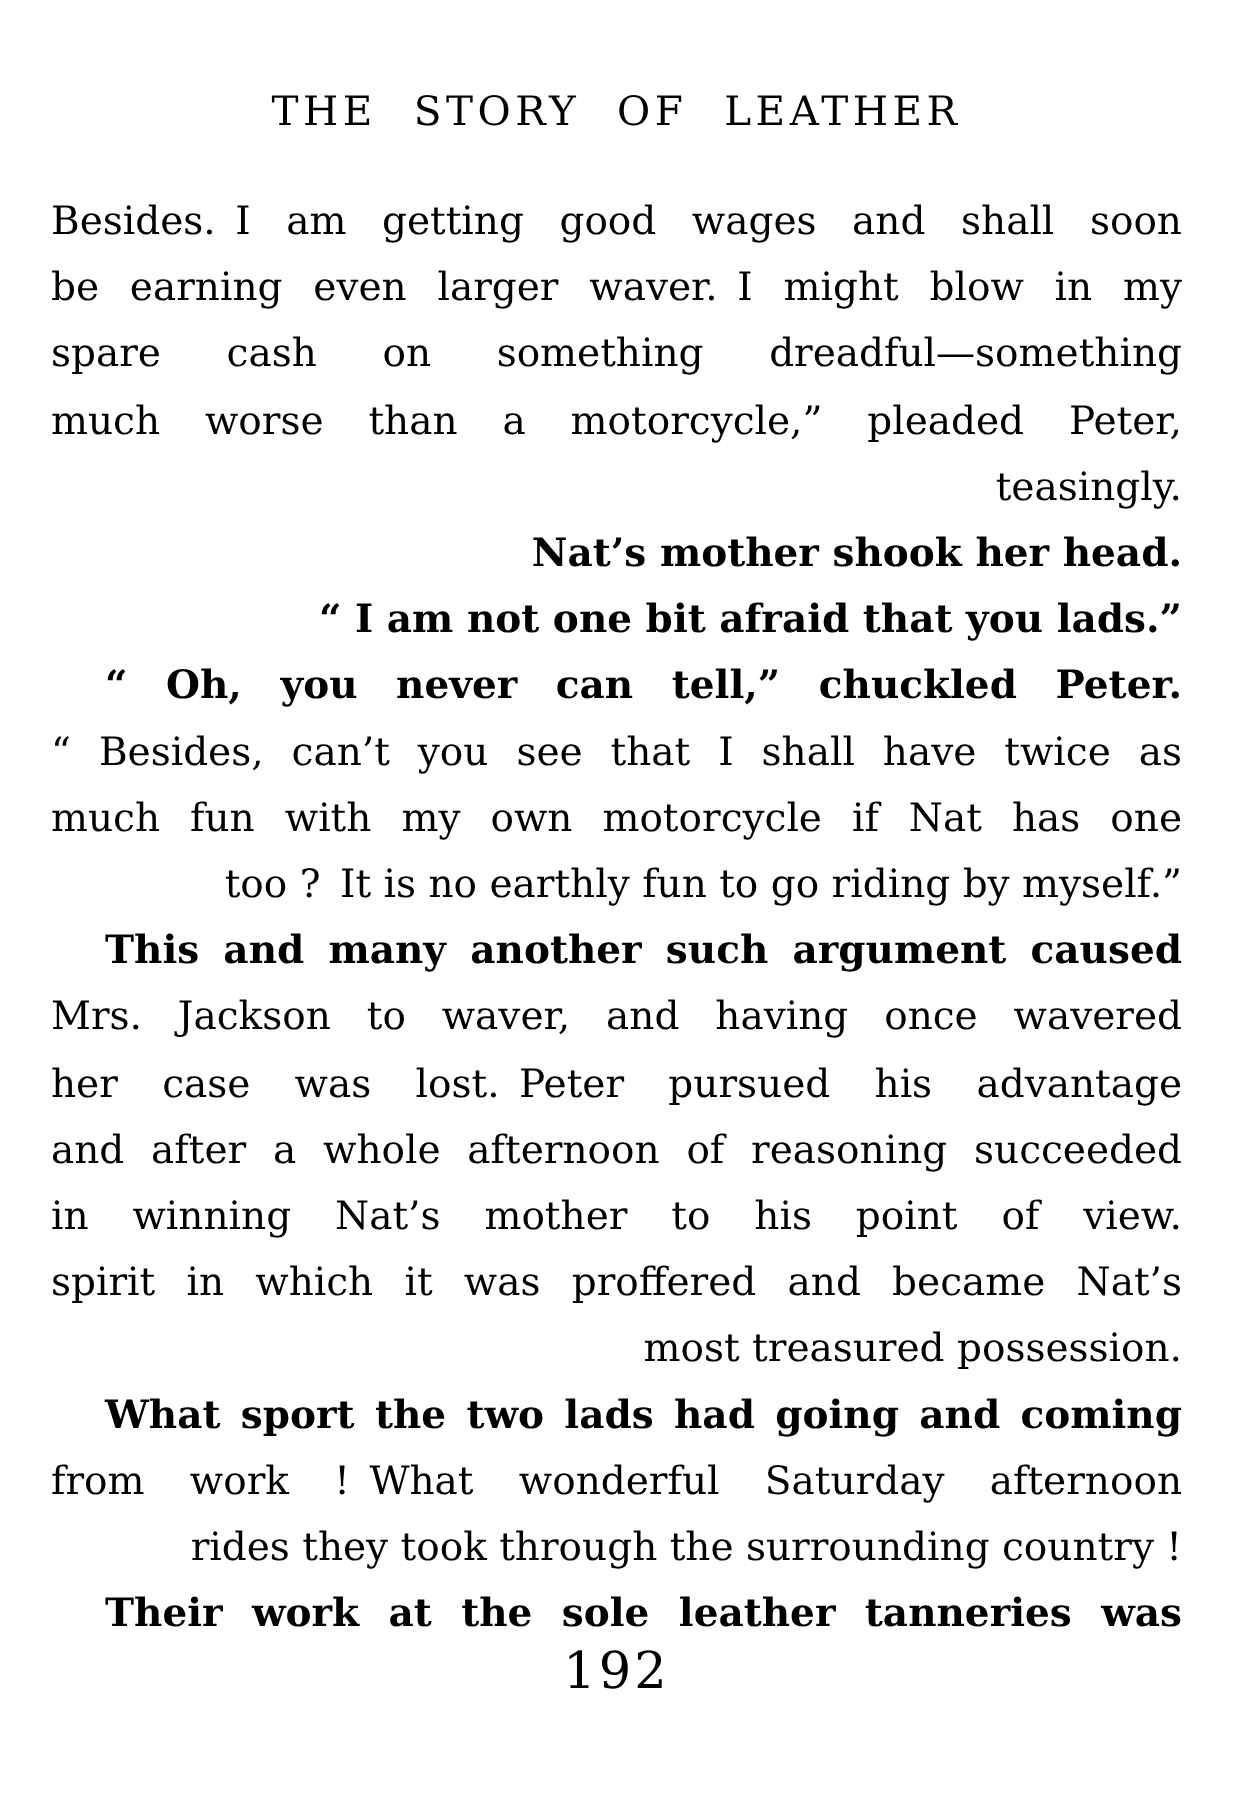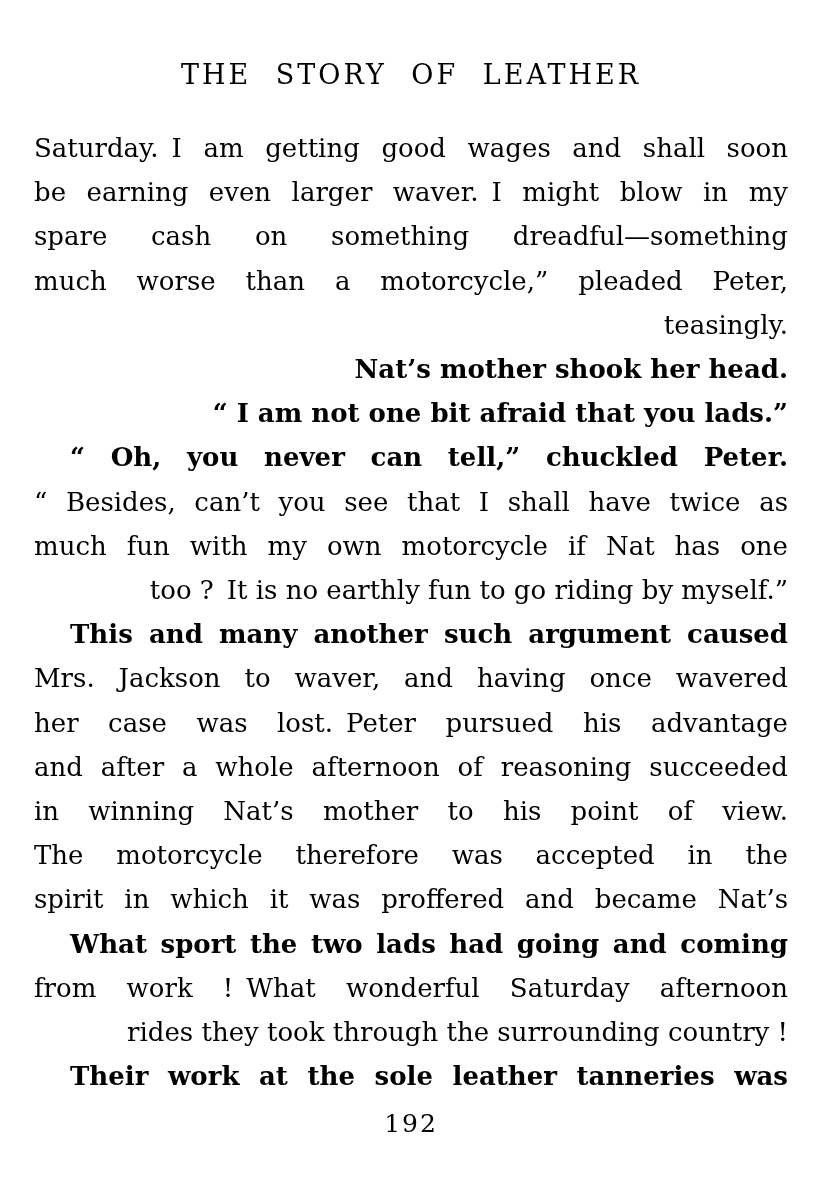--- a/index.html
+++ b/index.html
@@ -37,52 +37,52 @@
   }
   .line.justify {
     text-align: justify;
     text-align-last: justify;
   }
   .line.indent {
     text-indent: 36px;
     font-weight: bold;
   }
   .page-number {
-    margin-top: 11px;
+    margin-top: 1px;
     text-align: center;
-    font-size: 25px;
+    font-size: 34px;
     line-height: 30px;
     letter-spacing: 2px;
   }
 </style>
 </head>
 <body>
 
 <div class="page">
   <h1 class="title">THE STORY OF LEATHER</h1>
 
   <div class="text-block">
-      <div class="line justify">Saturday. I am getting good wages and shall soon</div>
+      <div class="line justify">Besides. I am getting good wages and shall soon</div>
       <div class="line justify">be earning even larger waver. I might blow in my</div>
       <div class="line justify">spare cash on something dreadful—something</div>
       <div class="line justify">much worse than a motorcycle,” pleaded Peter,</div>
       <div class="line">teasingly.</div>
       <div class="line indent">Nat’s mother shook her head.</div>
       <div class="line indent">“ I am not one bit afraid that you lads.”</div>
       <div class="line justify indent">“ Oh, you never can tell,” chuckled Peter.</div>
       <div class="line justify">“ Besides, can’t you see that I shall have twice as</div>
       <div class="line justify">much fun with my own motorcycle if Nat has one</div>
       <div class="line">too ? It is no earthly fun to go riding by myself.”</div>
       <div class="line justify indent">This and many another such argument caused</div>
       <div class="line justify">Mrs. Jackson to waver, and having once wavered</div>
       <div class="line justify">her case was lost. Peter pursued his advantage</div>
       <div class="line justify">and after a whole afternoon of reasoning succeeded</div>
       <div class="line justify">in winning Nat’s mother to his point of view.</div>
-      <div class="line justify">The motorcycle therefore was accepted in the</div>
       <div class="line justify">spirit in which it was proffered and became Nat’s</div>
+      <div class="line">most treasured possession.</div>
       <div class="line justify indent">What sport the two lads had going and coming</div>
       <div class="line justify">from work ! What wonderful Saturday afternoon</div>
       <div class="line">rides they took through the surrounding country !</div>
       <div class="line justify indent">Their work at the sole leather tanneries was</div>
     </div>
 
   <div class="page-number">192</div>
 </div>
 
 </body></html>

